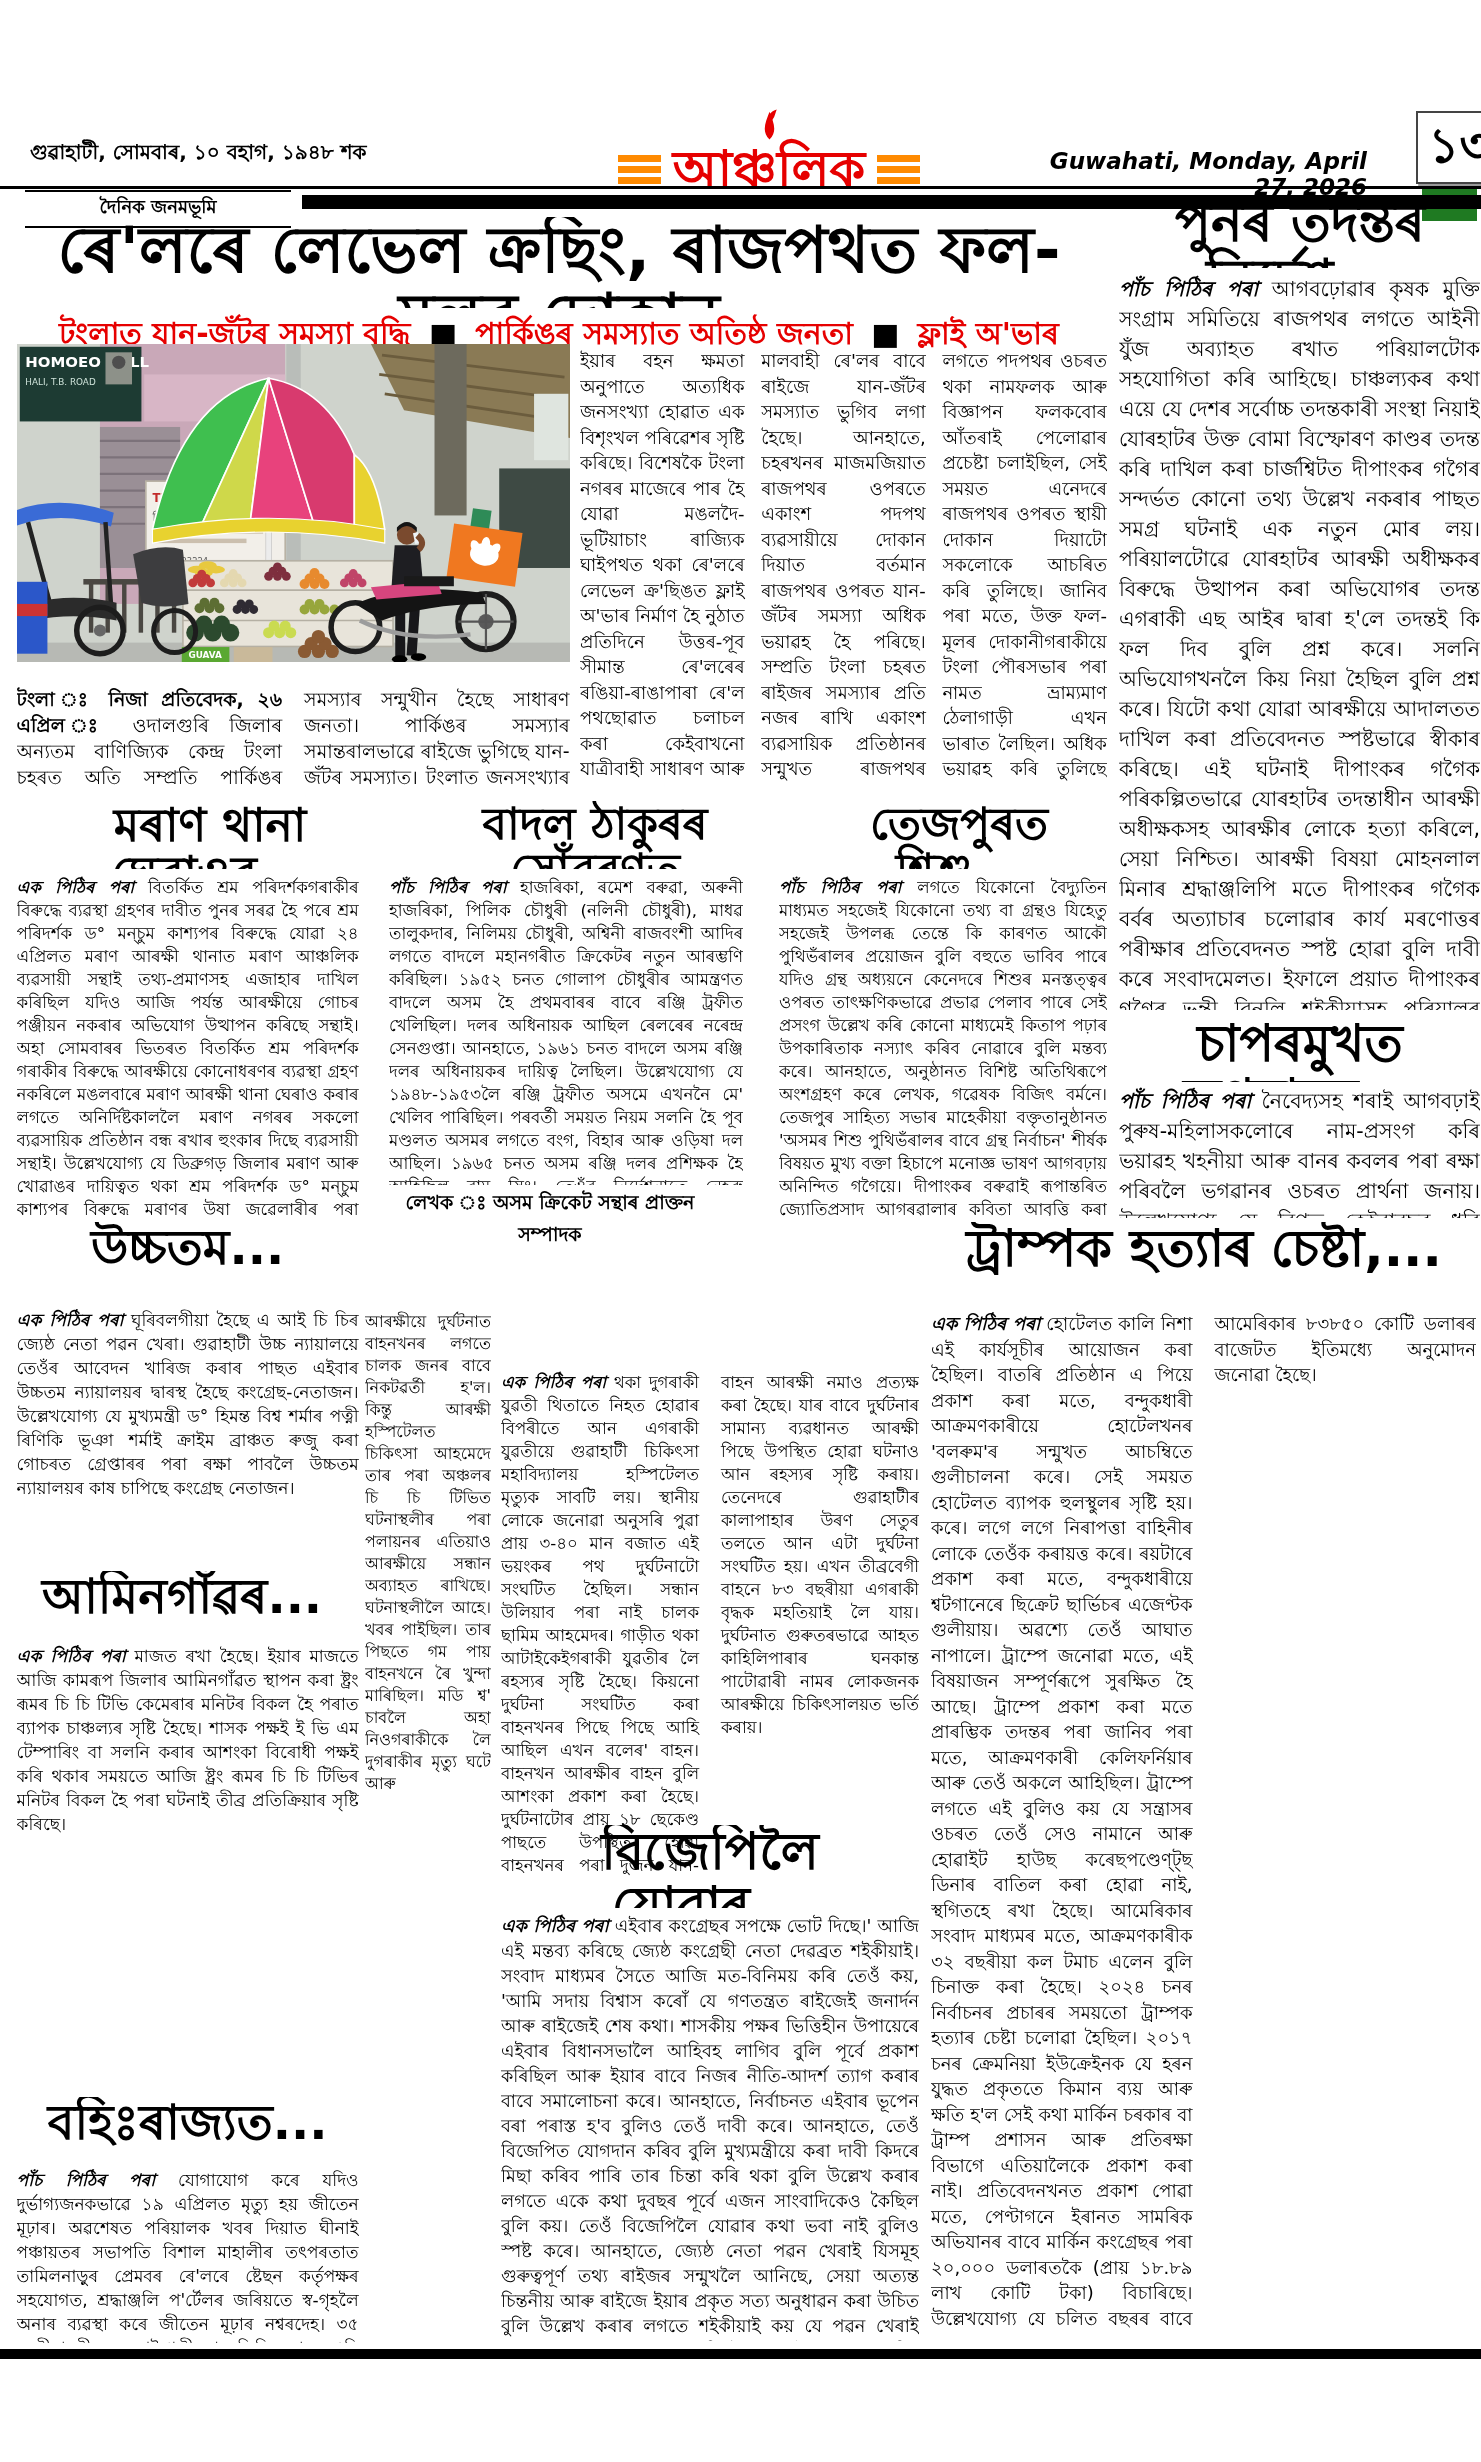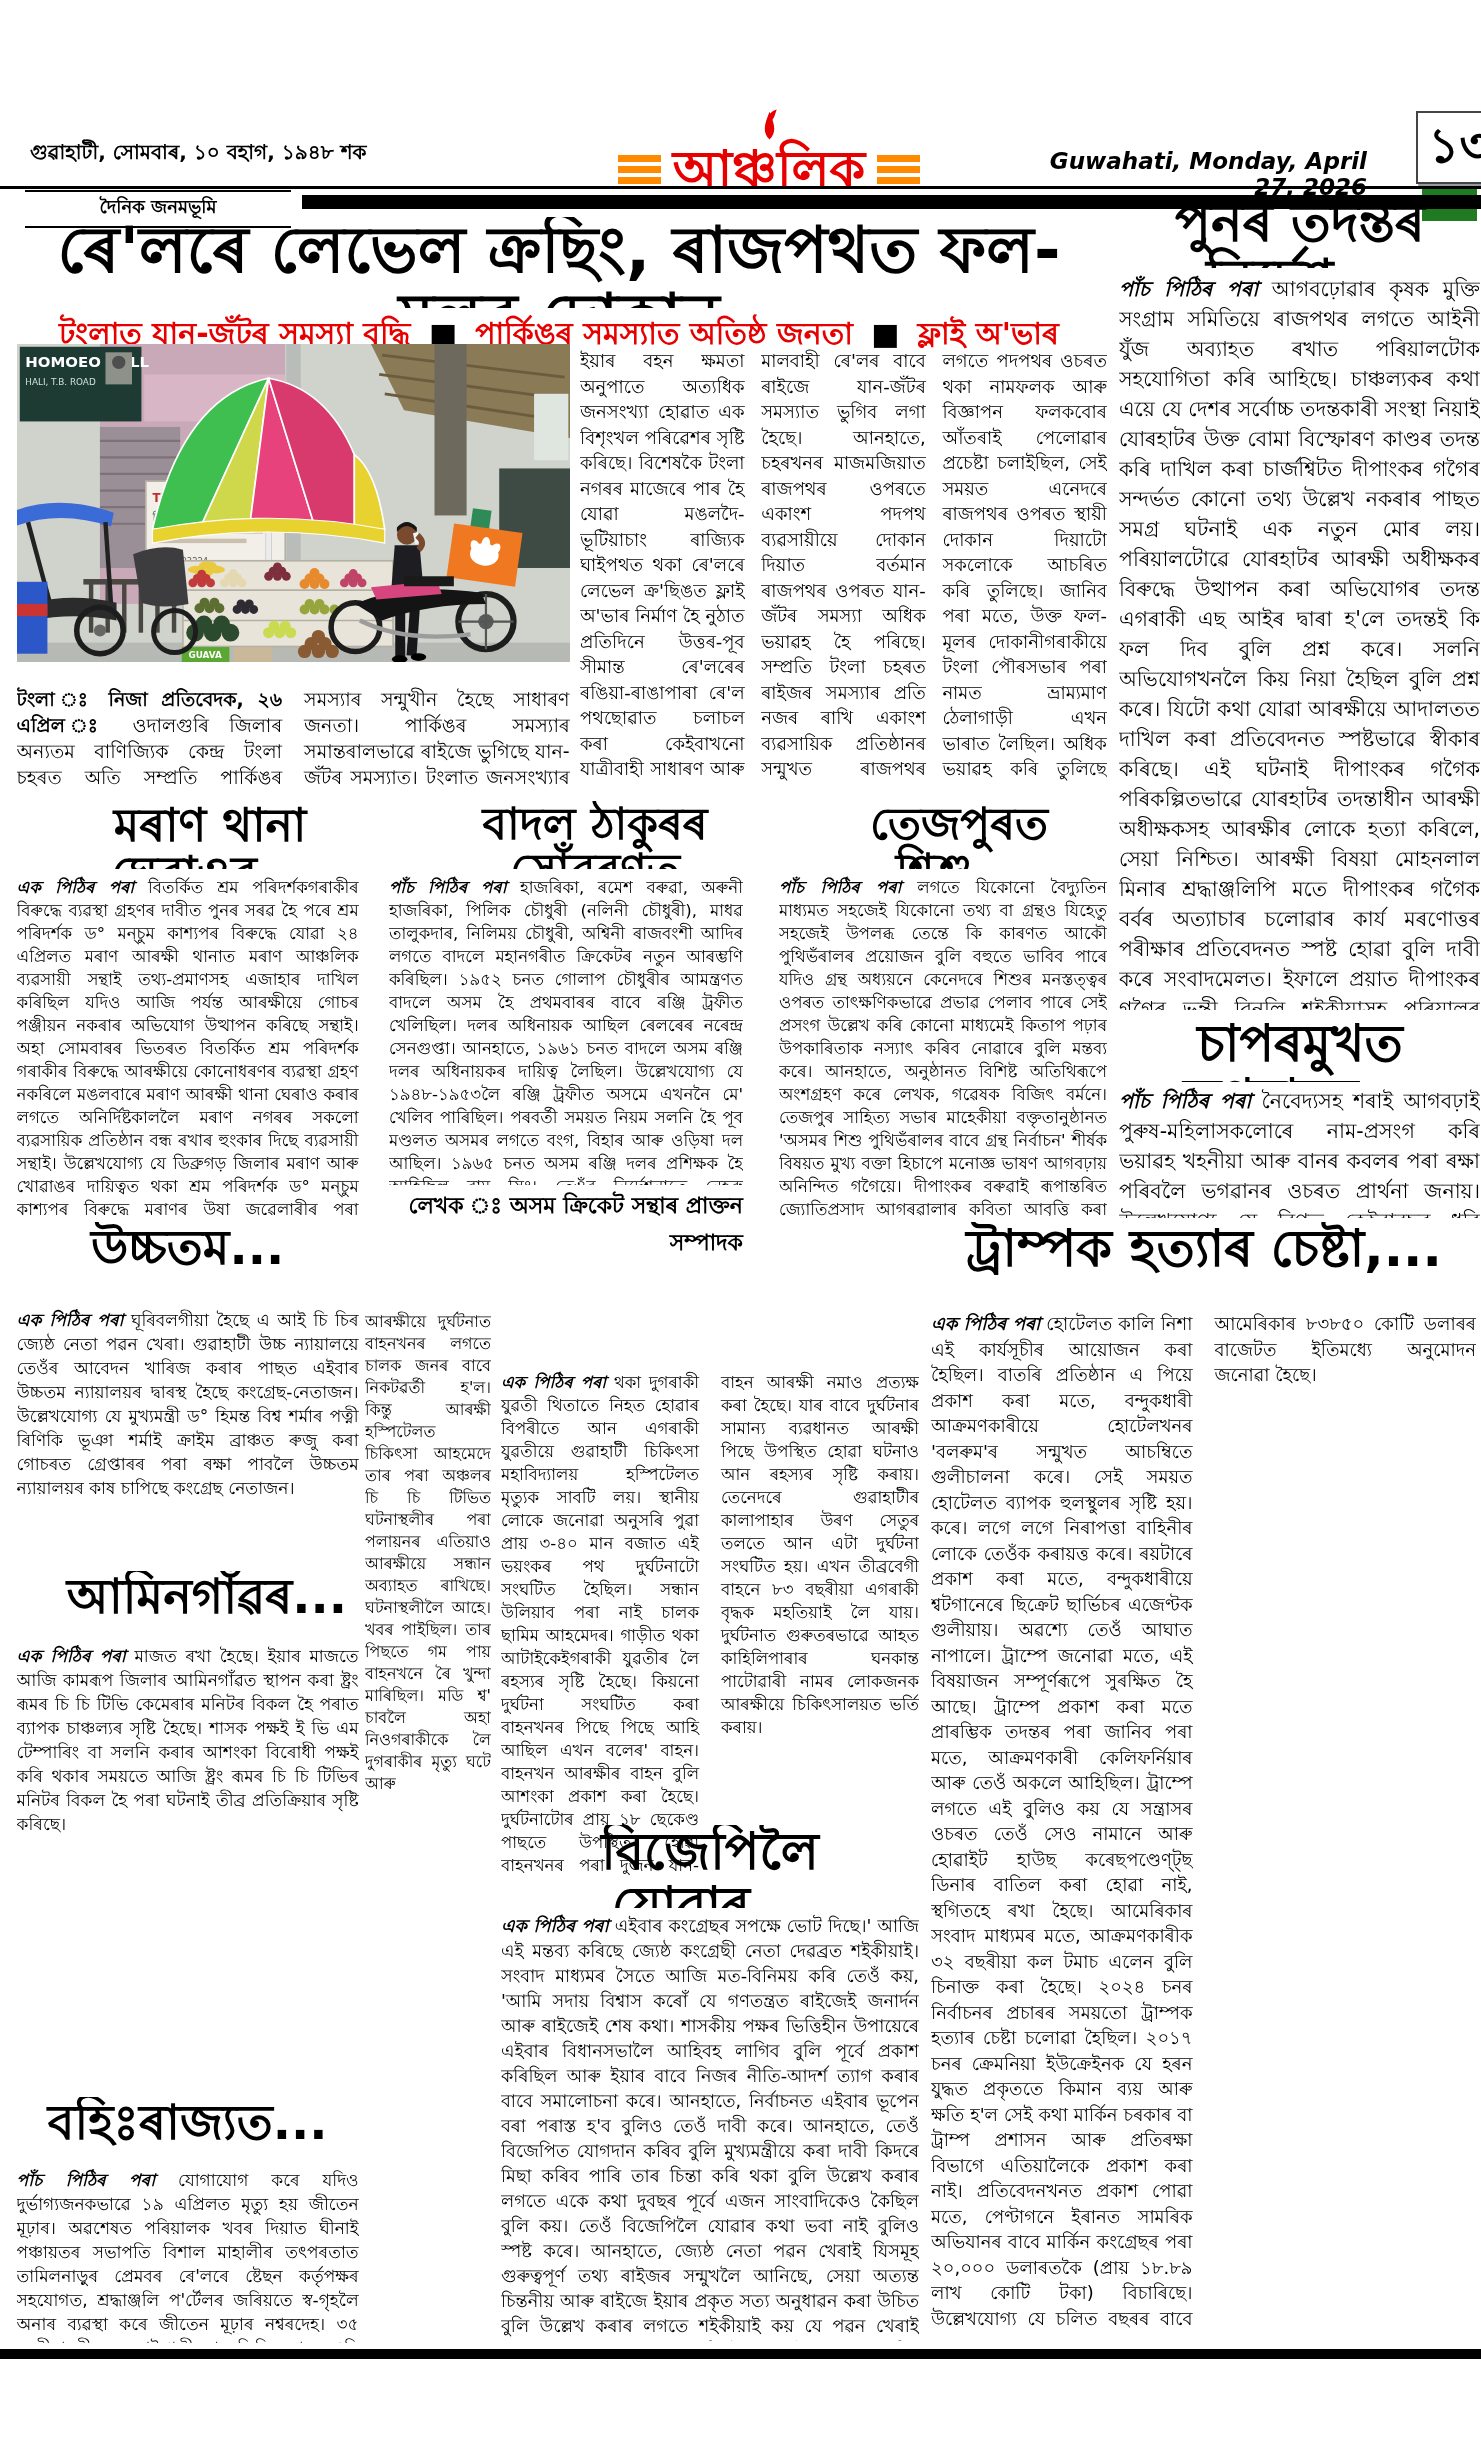--- a/index.html
+++ b/index.html
@@ -322,35 +322,35 @@
   <div class="abs body-text" style="left:16.6px;top:876px;width:342px;height:339px;font-size:16.6px;line-height:23px;">
     <span class="lead-in">এক পিঠিৰ পৰা</span>
     <span>বিতৰ্কিত শ্ৰম পৰিদৰ্শকগৰাকীৰ বিৰুদ্ধে ব্যৱস্থা গ্ৰহণৰ দাবীত পুনৰ সৰৱ হৈ পৰে শ্ৰম পৰিদৰ্শক ড° মন্চুম কাশ্যপৰ বিৰুদ্ধে যোৱা ২৪ এপ্ৰিলত মৰাণ আৰক্ষী থানাত মৰাণ আঞ্চলিক ব্যৱসায়ী সন্থাই তথ্য-প্ৰমাণসহ এজাহাৰ দাখিল কৰিছিল যদিও আজি পৰ্যন্ত আৰক্ষীয়ে গোচৰ পঞ্জীয়ন নকৰাৰ অভিযোগ উত্থাপন কৰিছে সন্থাই। অহা সোমবাৰৰ ভিতৰত বিতৰ্কিত শ্ৰম পৰিদৰ্শক গৰাকীৰ বিৰুদ্ধে আৰক্ষীয়ে কোনোধৰণৰ ব্যৱস্থা গ্ৰহণ নকৰিলে মঙলবাৰে মৰাণ আৰক্ষী থানা ঘেৰাও কৰাৰ লগতে অনিৰ্দিষ্টকাললৈ মৰাণ নগৰৰ সকলো ব্যৱসায়িক প্ৰতিষ্ঠান বন্ধ ৰখাৰ হুংকাৰ দিছে ব্যৱসায়ী সন্থাই। উল্লেখযোগ্য যে ডিব্ৰুগড় জিলাৰ মৰাণ আৰু খোৱাঙৰ দায়িত্বত থকা শ্ৰম পৰিদৰ্শক ড° মন্চুম কাশ্যপৰ বিৰুদ্ধে মৰাণৰ উষা জুৱেলাৰীৰ পৰা আঠিঠি চুব কৰা আৰু ব্যৱসায়ীসকলৰ পৰা ভয়-ভাবুকিৰে ধন সংগ্ৰহ কৰাৰ অভিযোগ উঠিছিল। উষা জুৱেলাৰীত সংঘটিত ঘটনাৰ পাছতে জুৱেলাৰীখনৰ গৰাকীৰ সৈতে বিষয়াটো নিষ্পত্তি কৰে যদিও মৰাণৰ বহু সংখ্যক ব্যৱসায়ীয়ে শ্ৰম পৰিদৰ্শকগৰাকীৰ বিৰুদ্ধে ভয়-ভাবুকিৰে ধন সংগ্ৰহ কৰাৰ অভিযোগ উত্থাপন কৰিছিল। এই বিষয়ত ইতিমধ্যে মৰাণ আঞ্চলিক ব্যৱসায়ী সন্থাই বিতৰ্কিত শ্ৰম পৰিদৰ্শক গৰাকীৰ বিৰুদ্ধে এজাহাৰ দাখিল কৰিছে যদিও দুটা দিন উকলি যোৱাৰ পাছতো মৰাণ আৰক্ষীয়ে ড° মন্চুম কাশ্যপৰ বিৰুদ্ধে গোচৰ পঞ্জীয়ন নকৰাত ক্ষুব্ধ মৰাণ আঞ্চলিক ব্যৱসায়ী সন্থাই আজি সংবাদমেল অনুষ্ঠিত কৰি আঞ্চলিক ব্যৱস্থা গ্ৰহণৰ দাবী তোলে।</span>
   </div>
 
   <div class="abs hl" style="left:418px;top:801px;width:354px;height:68px;font-size:44px;">বাদল ঠাকুৰৰ সোঁৱৰণত</div>
   <div class="abs body-text" style="left:389px;top:876px;width:354px;height:309px;font-size:16.6px;line-height:23px;">
     <span class="lead-in">পাঁচ পিঠিৰ পৰা</span>
     <span>হাজৰিকা, ৰমেশ বৰুৱা, অৰুনী হাজৰিকা, পিলিক চৌধুৰী (নলিনী চৌধুৰী), মাধৱ তালুকদাৰ, নিলিময় চৌধুৰী, অশ্বিনী ৰাজবংশী আদিৰ লগতে বাদলে মহানগৰীত ক্ৰিকেটৰ নতুন আৰম্ভণি কৰিছিল। ১৯৫২ চনত গোলাপ চৌধুৰীৰ আমন্ত্ৰণত বাদলে অসম হৈ প্ৰথমবাৰৰ বাবে ৰঞ্জি ট্ৰফীত খেলিছিল। দলৰ অধিনায়ক আছিল ৰেলৰেৰ নৰেন্দ্ৰ সেনগুপ্তা। আনহাতে, ১৯৬১ চনত বাদলে অসম ৰঞ্জি দলৰ অধিনায়কৰ দায়িত্ব লৈছিল। উল্লেখযোগ্য যে ১৯৪৮-১৯৫৩লৈ ৰঞ্জি ট্ৰফীত অসমে এখননৈ মে' খেলিব পাৰিছিল। পৰবৰ্তী সময়ত নিয়ম সলনি হৈ পূব মণ্ডলত অসমৰ লগতে বংগ, বিহাৰ আৰু ওড়িষা দল আছিল। ১৯৬৫ চনত অসম ৰঞ্জি দলৰ প্ৰশিক্ষক হৈ আহিছিল ৰাম সিং। তেওঁৰ নিৰ্দেশনাতে নেহৰু ষ্টেডিয়ামত ক্ৰিকেট উইকেট নিৰ্মাণ হৈছিল। আনহাতে, তেওঁৰ চেষ্টা আৰু অধিনায়ক মাধৱ বৰুৱাৰ আগ্ৰহত বাদলে পুনৰ খেলিবলৈ লয়। নেহৰু ষ্টেডিয়ামত হোৱা মেচত ওড়িষাৰ বিৰুদ্ধে বাদলে ডাঙৰ ইনিংছতে অৰ্ধশতক অৰ্জন কৰিছিল। কেৰিয়াৰ-শ্ৰেষ্ঠ ১৬ ৰানৰ ইনিংছটো বাদলে এই মেচখনৰ দ্বিতীয় ইনিংছত কৰিছিল। অসমে মেচখনত জয়লাভ কৰিছিল। ইফালে, বংগৰ বিৰুদ্ধে মেচত মেং কৰি বাদলে ৪৫ ৰানৰ বিনিময়ত সাতটা উইকেট দখল কৰিছিল। ৰাজ্যৰ ক্ৰিকেটাৰে আজি যি সুবিধা অসম ক্ৰিকেট সন্থাৰ পৰা লাভ কৰিছে সেয়া কিন্তু বাদলৰ দলে পোৱা নাছিল। বাদল আমাৰ বাবে আছিল আদৰ্শৰ লগতে অভিভাৱক। মোৰ কাৰ্যকালত তেওঁ ৰঞ্জি দলৰ নিৰ্বাচক কমিটিৰ অধ্যক্ষ আছিল। সকলো সৰু-ডাঙৰ কথা বাদলক কৈ আমি ক্ৰিকেটৰ স্বাৰ্থত লৈছিলোঁ। বৰ্ষাপাৰা ষ্টেডিয়াম নিৰ্মাণ কৰি থকাৰ সময়তো বাদলে প্ৰায়ে গৈ কামৰ অগ্ৰগতিৰ বুজ লৈছিল, লগতে উৎসাহ দিছিল। পৰৱৰ্তী সময়তো অসম ক্ৰিকেটৰ সকলো অনুষ্ঠানত বাদলে উপস্থিত থাকি অংশ লৈ সকলোকে আগুৱাই যোৱাৰ বাবে উৎসাহ যোগাইছিল। আমি এজন অভিভাৱক হেৰুৱালোঁ।</span>
   </div>
-  <div class="abs credit" style="left:389px;top:1188px;width:354px;font-size:22px;">লেখক ঃ অসম ক্ৰিকেট সন্থাৰ প্ৰাক্তন সম্পাদক</div>
+  <div class="abs credit" style="left:373px;top:1188px;width:354px;font-size:19px;text-align:center;">লেখক ঃ অসম ক্ৰিকেট সন্থাৰ প্ৰাক্তন সম্পাদক</div>
 
   <div class="abs hl" style="left:811px;top:801px;width:296px;height:68px;font-size:44px;">তেজপুৰত শিশু...</div>
   <div class="abs body-text" style="left:779px;top:876px;width:328px;height:340px;font-size:16.6px;line-height:23px;">
     <span class="lead-in">পাঁচ পিঠিৰ পৰা</span>
     <span>লগতে যিকোনো বৈদ্যুতিন মাধ্যমত সহজেই যিকোনো তথ্য বা গ্ৰন্থও যিহেতু সহজেই উপলব্ধ তেন্তে কি কাৰণত আকৌ পুথিভঁৰালৰ প্ৰয়োজন বুলি বহুতে ভাবিব পাৰে যদিও গ্ৰন্থ অধ্যয়নে কেনেদৰে শিশুৰ মনস্তত্ত্বৰ ওপৰত তাৎক্ষণিকভাৱে প্ৰভাৱ পেলাব পাৰে সেই প্ৰসংগ উল্লেখ কৰি কোনো মাধ্যমেই কিতাপ পঢ়াৰ উপকাৰিতাক নস্যাৎ কৰিব নোৱাৰে বুলি মন্তব্য কৰে। আনহাতে, অনুষ্ঠানত বিশিষ্ট অতিথিৰূপে অংশগ্ৰহণ কৰে লেখক, গৱেষক বিজিৎ বৰ্মনে। তেজপুৰ সাহিত্য সভাৰ মাহেকীয়া বক্তৃতানুষ্ঠানত 'অসমৰ শিশু পুথিভঁৰালৰ বাবে গ্ৰন্থ নিৰ্বাচন' শীৰ্ষক বিষয়ত মুখ্য বক্তা হিচাপে মনোজ্ঞ ভাষণ আগবঢ়ায় অনিন্দিত গগৈয়ে। দীপাংকৰ বৰুৱাই ৰূপান্তৰিত জ্যোতিপ্ৰসাদ আগৰৱালাৰ কবিতা আবৃত্তি কৰা অনুষ্ঠানত তেজপুৰ সাহিত্য সভাৰ পুথিভঁৰাল আৰু শিশু পুথিভঁৰালৰ সদৌ অসম লেখিকা সমাৰোহ সমিতিৰ প্ৰাক্তন সভানেত্ৰী তথা অৱসৰপ্ৰাপ্ত অধ্যক্ষ ড° চাৰু চহৰীয়া নাথ, কবি ডলী গোস্বামী, লেখিকা ৰুমা দেৱী, বিশিষ্ট লেখক নবীন সন্দ্ৰ নহৰৱৰ, লেখিকা বীণাপাণি মহন্তৰ লগতে ড° স্বাধীনতা মহন্তই গ্ৰন্থৰ টোপোলা আনুষ্ঠানিকভাৱে প্ৰদান কৰে। আনহাতে, অনুষ্ঠানত বিগত সময়ত তেজপুৰ সাহিত্য সভাই শিল্পীসকলৰ মাজত আয়োজন কৰা ৰূপকোঁৱৰ জ্যোতিপ্ৰসাদ আগৰৱালা আৰু কলাগুৰু বিষ্ণুপ্ৰসাদ ৰাভালৈ নৱপ্ৰজন্মৰ ধাৰণাৰে চিঠি লিখা প্ৰতিযোগিতাত প্ৰথম স্থান লাভ কৰা অনুভৱ বৰুৱাৰ বন্ধে, দ্বিতীয় স্থান লাভ কৰা লীজা বৰা, তৃতীয় স্থান লাভ কৰা অনুষ্কা ডেকা আৰু বিচাৰকৰ বিশেষ বঁটা লাভ কৰা ভাস্বতী বৰুৱাক বিশিষ্ট চিত্ৰশিল্পী তথা প্ৰতিষ্ঠাপক অভিনেতা অৰুন নাথ, বিশিষ্ট অভিনেত্ৰী ডঃ জাহানাৰা বেগম আৰু প্ৰবীণ অভিনেত্ৰী কৃষ্ণা দাস নাথে আনুষ্ঠানিকভাৱে মনোৰম গ্ৰন্থৰ টোপোলা আৰু গামোচাৰে উদ্গনি কৰে।</span>
   </div>
 
   <div class="abs hl" style="left:16.6px;top:1222px;width:342px;height:66px;font-size:48px;">উচ্চতম...</div>
   <div class="abs body-text" style="left:16.6px;top:1308px;width:342px;height:256px;font-size:17px;line-height:24px;">
     <span class="lead-in">এক পিঠিৰ পৰা</span>
     <span>ঘূৰিবলগীয়া হৈছে এ আই চি চিৰ জ্যেষ্ঠ নেতা পৱন খেৰা। গুৱাহাটী উচ্চ ন্যায়ালয়ে তেওঁৰ আবেদন খাৰিজ কৰাৰ পাছত এইবাৰ উচ্চতম ন্যায়ালয়ৰ দ্বাৰস্থ হৈছে কংগ্ৰেছ-নেতাজন। উল্লেখযোগ্য যে মুখ্যমন্ত্ৰী ড° হিমন্ত বিশ্ব শৰ্মাৰ পত্নী ৰিণিকি ভূঞা শৰ্মাই ক্ৰাইম ব্ৰাঞ্চত ৰুজু কৰা গোচৰত গ্ৰেপ্তাৰৰ পৰা ৰক্ষা পাবলৈ উচ্চতম ন্যায়ালয়ৰ কাষ চাপিছে কংগ্ৰেছ নেতাজন।</span>
   </div>
 
-  <div class="abs hl" style="left:5px;top:1571px;width:342px;height:66px;font-size:48px;text-align:right;">আমিনগাঁৱৰ...</div>
+  <div class="abs hl" style="left:11px;top:1571px;width:342px;height:66px;font-size:48px;">আমিনগাঁৱৰ...</div>
   <div class="abs body-text" style="left:16.6px;top:1644px;width:342px;height:437px;font-size:17px;line-height:24px;">
     <span class="lead-in">এক পিঠিৰ পৰা</span>
     <span>মাজত ৰখা হৈছে। ইয়াৰ মাজতে আজি কামৰূপ জিলাৰ আমিনগাঁৱত স্থাপন কৰা ষ্ট্ৰং ৰূমৰ চি চি টিভি কেমেৰাৰ মনিটৰ বিকল হৈ পৰাত ব্যাপক চাঞ্চল্যৰ সৃষ্টি হৈছে। শাসক পক্ষই ই ভি এম টেম্পাৰিং বা সলনি কৰাৰ আশংকা বিৰোধী পক্ষই কৰি থকাৰ সময়তে আজি ষ্ট্ৰং ৰূমৰ চি চি টিভিৰ মনিটৰ বিকল হৈ পৰা ঘটনাই তীব্ৰ প্ৰতিক্ৰিয়াৰ সৃষ্টি কৰিছে।</span>
   </div>
 
   <div class="abs hl" style="left:16.6px;top:2097px;width:342px;height:66px;font-size:48px;">বহিঃৰাজ্যত...</div>
   <div class="abs body-text" style="left:16.6px;top:2168px;width:342px;height:175px;font-size:17px;line-height:24px;">
     <span class="lead-in">পাঁচ পিঠিৰ পৰা</span>
     <span>যোগাযোগ কৰে যদিও দুৰ্ভাগ্যজনকভাৱে ১৯ এপ্ৰিলত মৃত্যু হয় জীতেন মূঢ়াৰ। অৱশেষত পৰিয়ালক খবৰ দিয়াত ঘীনাই পঞ্চায়তৰ সভাপতি বিশাল মাহালীৰ তৎপৰতাত তামিলনাড়ুৰ প্ৰেমবৰ ৰে'লৰে ষ্টেছন কৰ্তৃপক্ষৰ সহযোগত, শ্ৰদ্ধাঞ্জলি প'ৰ্টেলৰ জৰিয়তে স্ব-গৃহলৈ অনাৰ ব্যৱস্থা কৰে জীতেন মূঢ়াৰ নশ্বৰদেহ। ৩৫ বছৰীয়া জীতেন মূঢ়াই পত্নী আৰু তিনি সন্তানক এৰি গৈছে।</span>
   </div>

